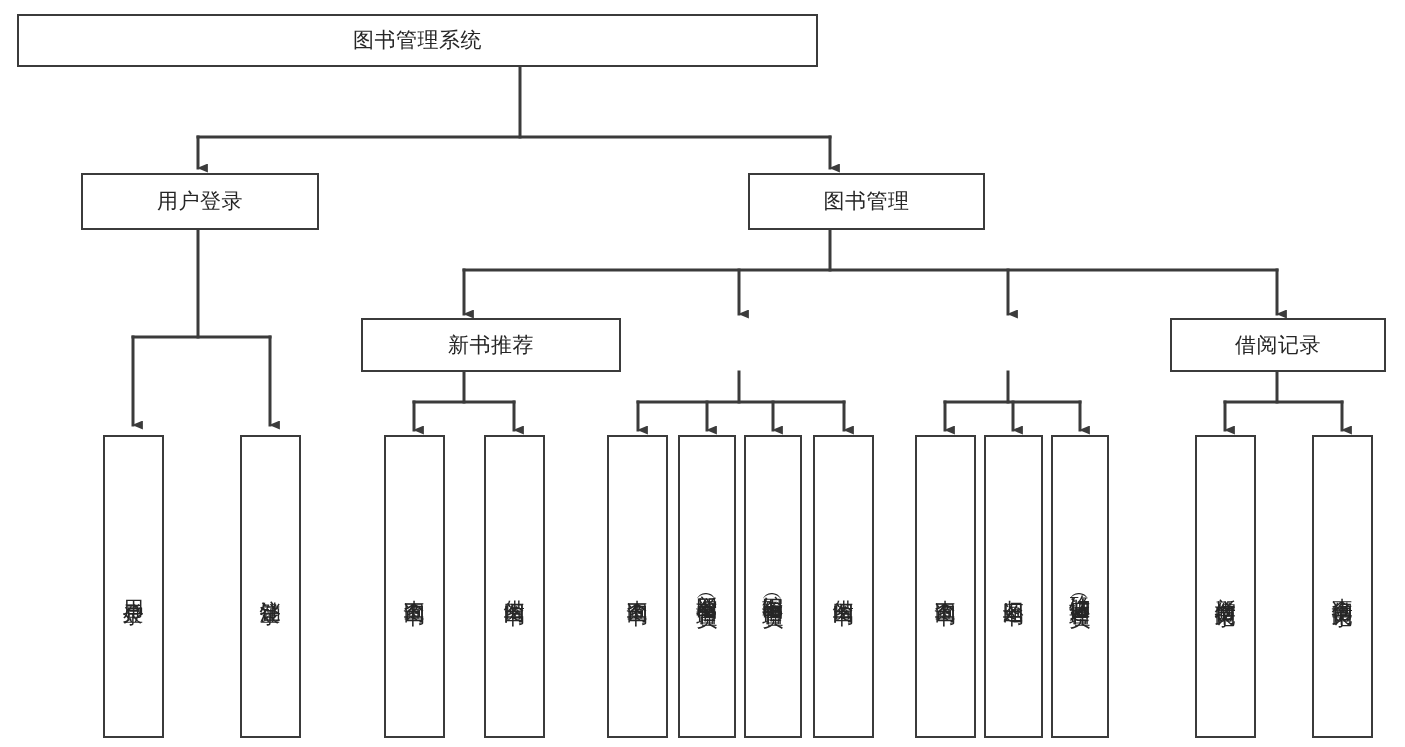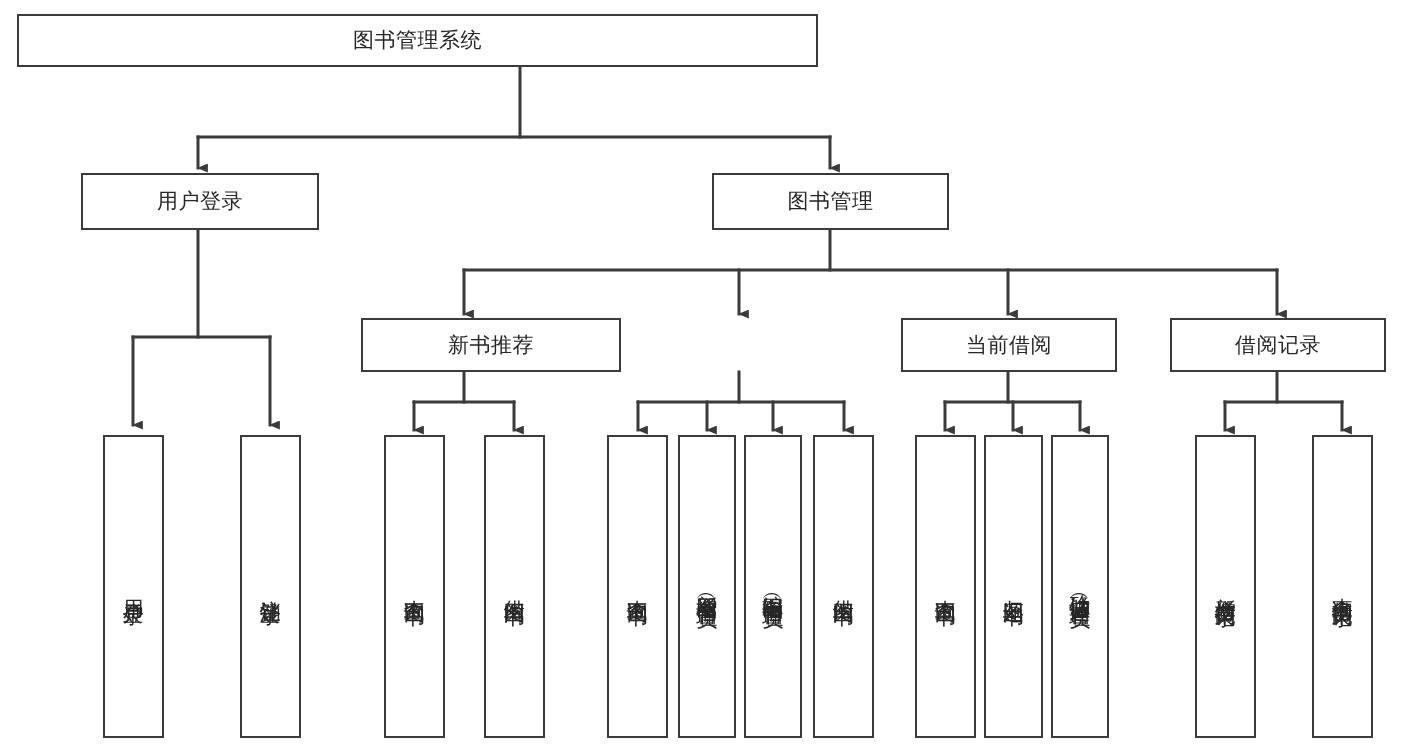--- a/index.html
+++ b/index.html
@@ -123,29 +123,26 @@
     </g>
   </svg>
 
   <div class="node" style="left:17px; top:14px; width:801px; height:53px;">
     <span class="txt-h">图书管理系统</span>
   </div>
 
   <div class="node" style="left:81px; top:173px; width:238px; height:57px;">
     <span class="txt-h">用户登录</span>
   </div>
-  <div class="node" style="left:712px; top:173px; width:237px; height:57px;">
+  <div class="node" style="left:748px; top:173px; width:237px; height:57px;">
     <span class="txt-h">图书管理</span>
   </div>
 
   <div class="node" style="left:361px; top:318px; width:260px; height:54px;">
     <span class="txt-h">新书推荐</span>
-  </div>
-  <div class="node" style="left:901px; top:318px; width:216px; height:54px;">
-    <span class="txt-h">当前借阅</span>
   </div>
   <div class="node" style="left:1170px; top:318px; width:216px; height:54px;">
     <span class="txt-h">借阅记录</span>
   </div>
 
   <div class="node leaf" style="left:103px; top:435px; width:61px; height:303px;">
     <span class="txt-v">用户登录</span>
   </div>
   <div class="node leaf" style="left:240px; top:435px; width:61px; height:303px;">
     <span class="txt-v">注销登录</span>

